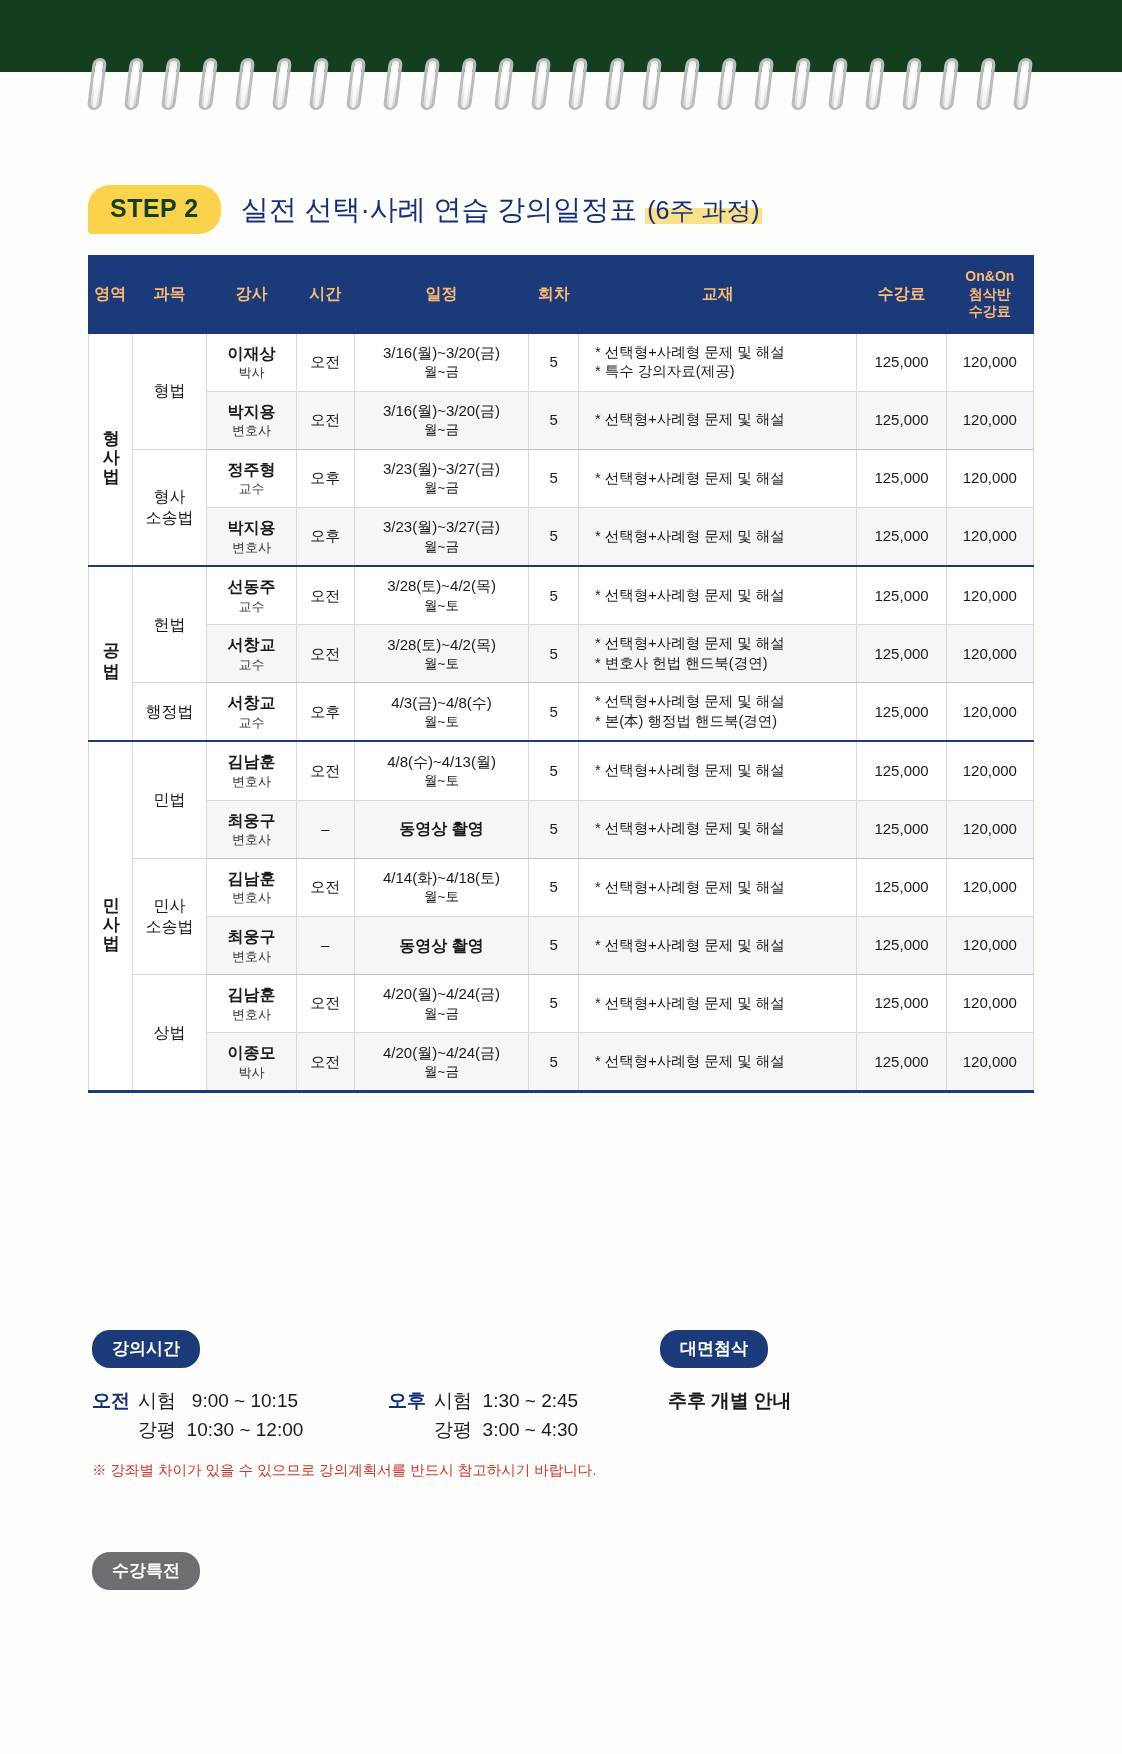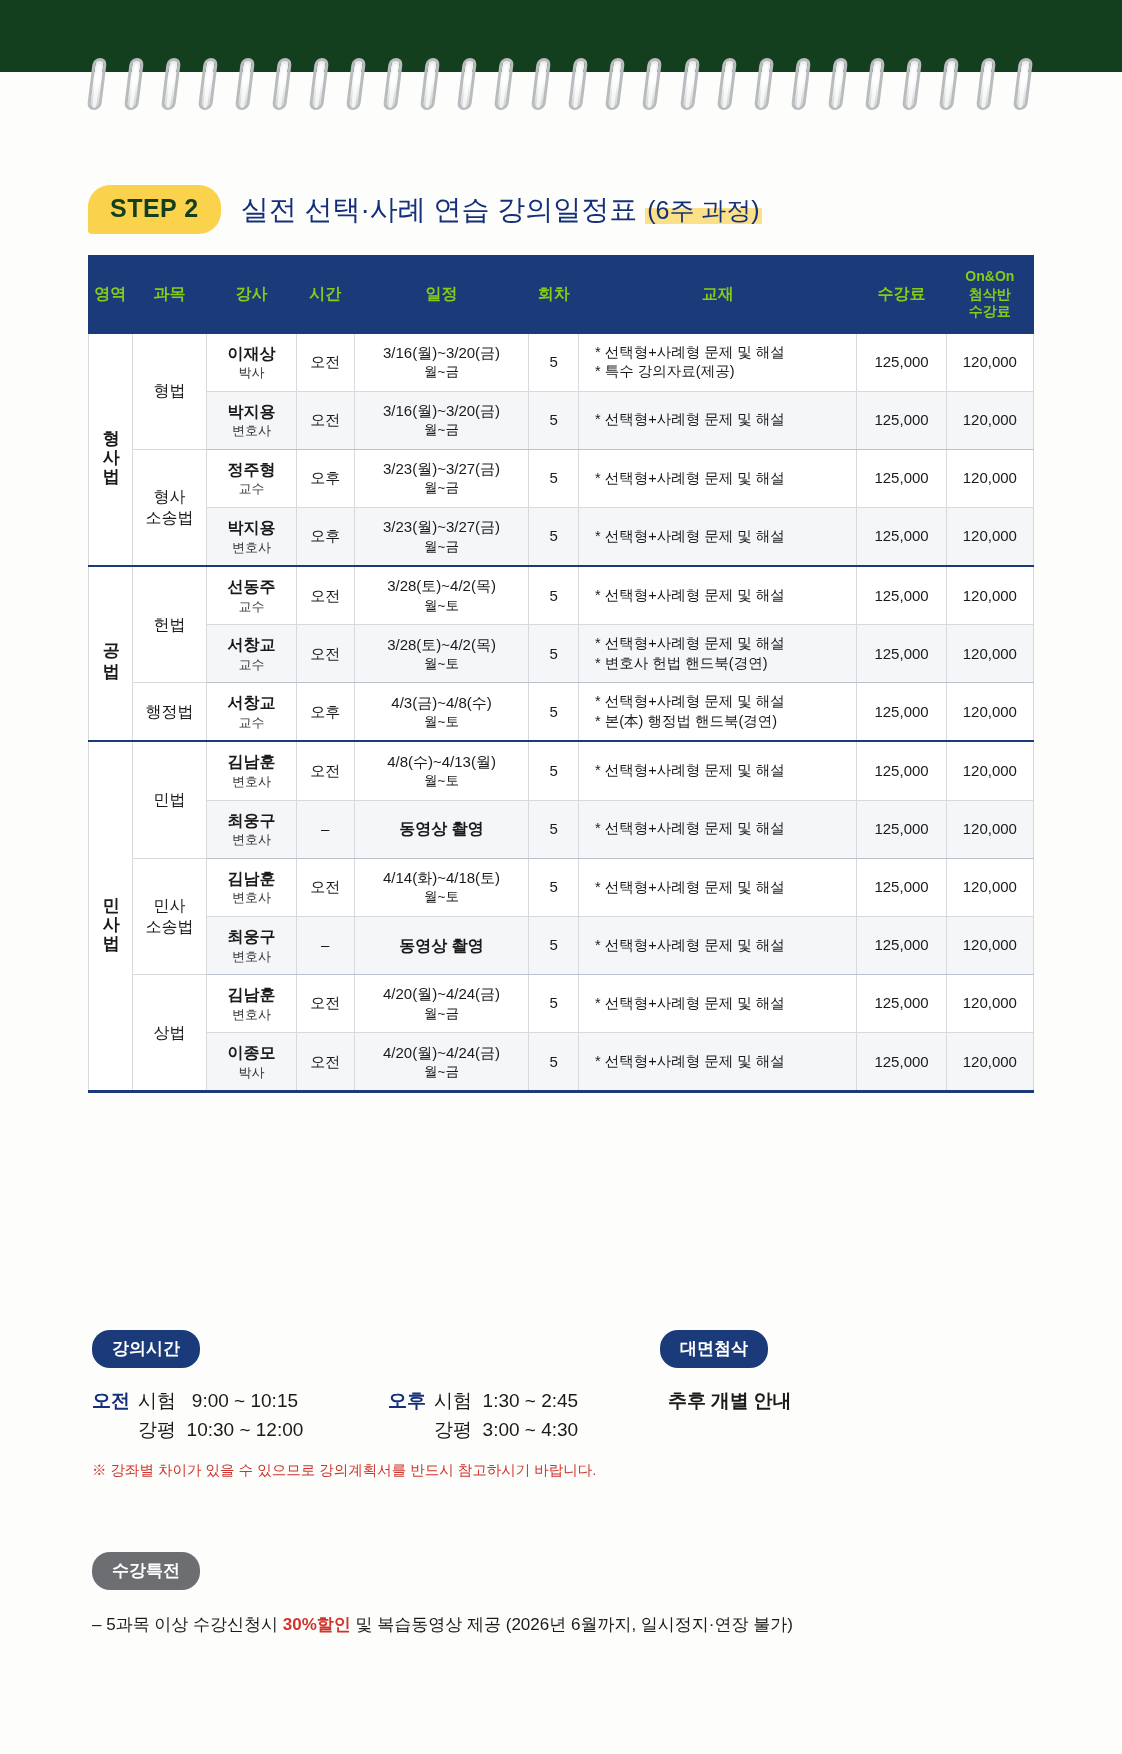--- a/index.html
+++ b/index.html
@@ -55,21 +55,21 @@
     background:linear-gradient(to top, #fbe08a 58%, transparent 58%);
     padding:0 2px;
   }
 
   
   .tbl-wrap{
     position:absolute; top:255px; left:88px; width:946px;
   }
   table { border-collapse:collapse; width:946px; font-size:15px; }
   thead th {
-    background:#1b3a7a; color:#84cc16; font-weight:bold; font-size:16px;
+    background:#1b3a7a; color:#fdba74; font-weight:bold; font-size:16px;
     border:1px solid #1b3a7a; padding:12px 2px; line-height:1.25;
     text-align:center;
   }
   thead th.small { font-size:14px; }
   tbody td {
     border:1px solid #d7d9dd; padding:9px 4px; text-align:center;
     background:#fff; line-height:1.35;
   }
   tbody tr.alt td { background:#f5f6f8; }
   td.area {
@@ -440,17 +440,14 @@
 </div>
 
 <div class="sec-face">
   <span class="pill">대면첨삭</span>
   <div class="face-text">추후 개별 안내</div>
 </div>
 
 <div class="sec-benefit">
   <span class="pill gray">수강특전</span>
   <div class="benefit-list">
-    <div>
-      <span>– 5과목 이상 수강신청시 </span><b>30%할인</b><span> 및 복습동영상 제공 (2026년 6월까지, 일시정지·연장 불가)</span>
-    </div>
   </div>
 </div>
 
 </body></html>

